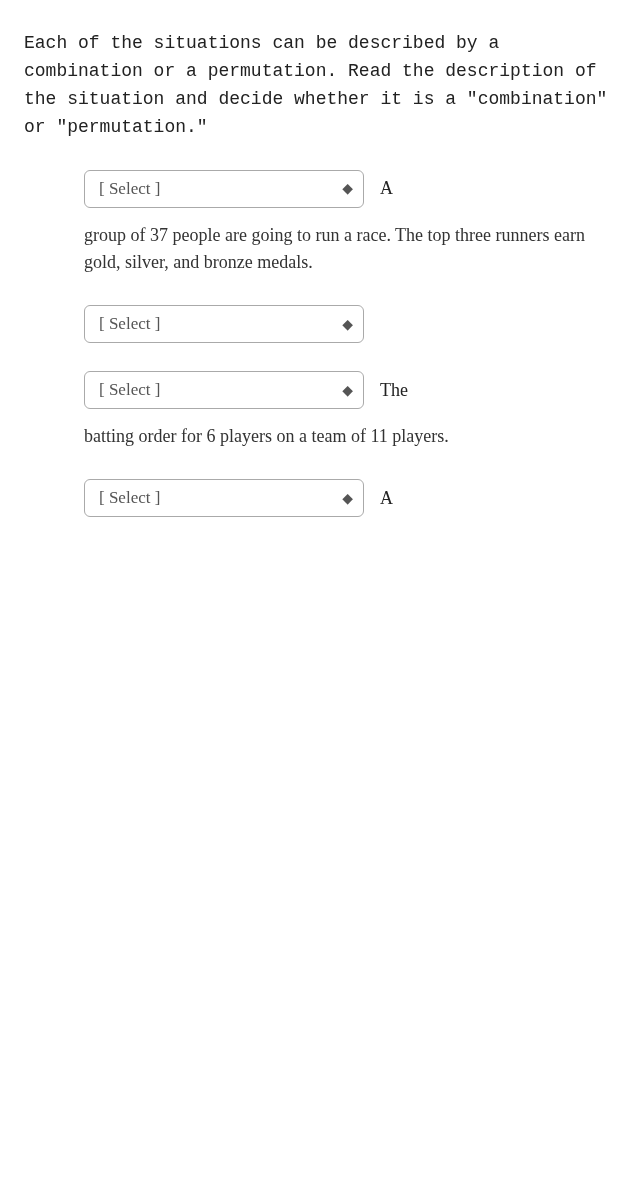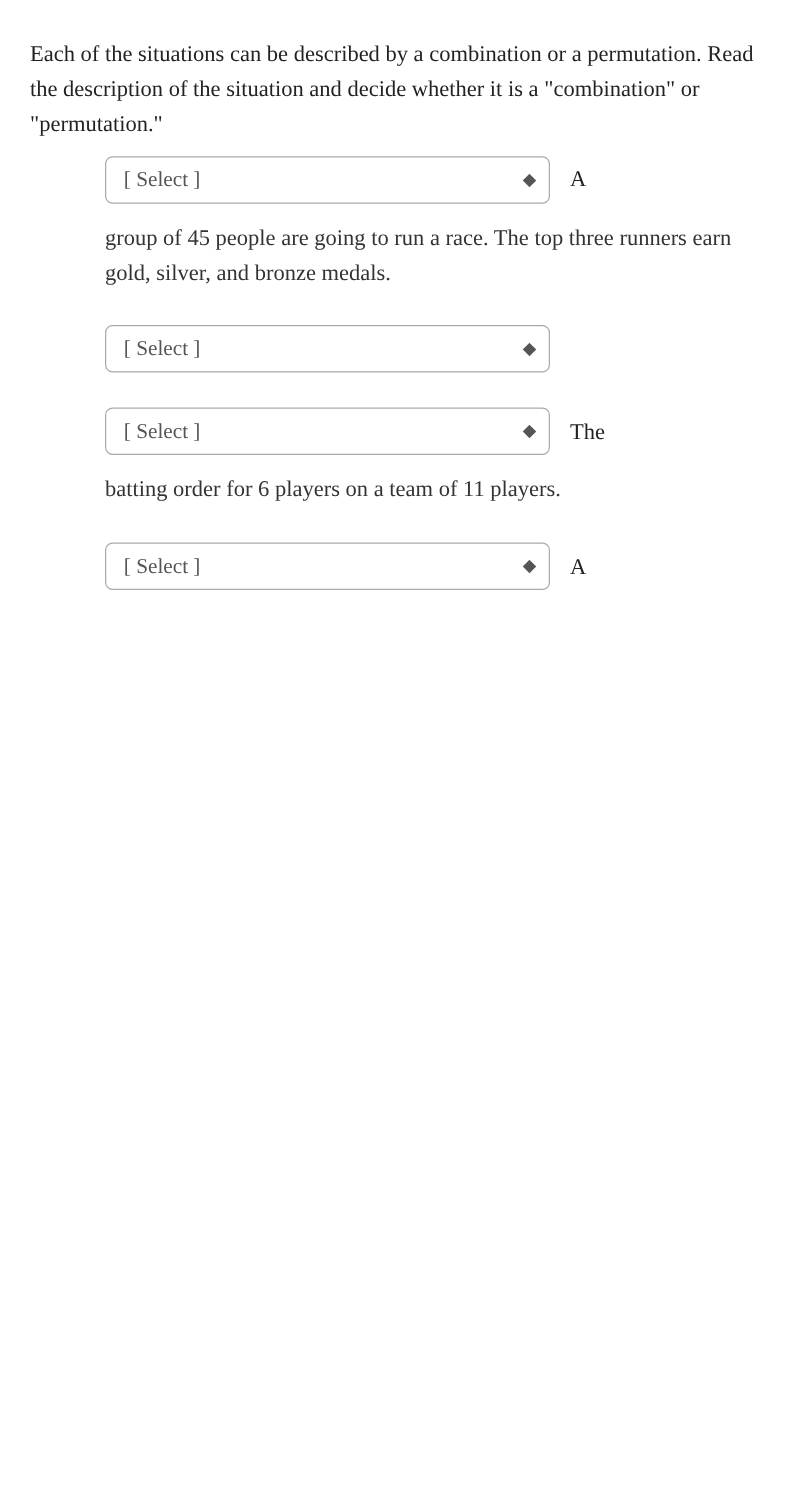--- a/index.html
+++ b/index.html
@@ -13,42 +13,43 @@
       font-family: Georgia, 'Times New Roman', serif;
       font-size: 18px;
       color: #222222;
       width: 643px;
       min-height: 1200px;
       padding: 30px 24px 40px 24px;
     }
 
     .intro-text {
       line-height: 1.55;
-      margin-bottom: 11px;
+      margin-bottom: 28px;
+      font-family: Liberation Mono, monospace;
     }
 
     .question-block {
       margin-bottom: 28px;
     }
 
     .select-row {
       display: flex;
       align-items: center;
       margin-bottom: 14px;
       padding-left: 60px;
     }
 
     .select-wrapper {
       display: flex;
       align-items: center;
       border: 1.5px solid #aaaaaa;
       border-radius: 6px;
       background: #ffffff;
       padding: 8px 10px 8px 14px;
-      width: 356px;
+      width: 280px;
       cursor: pointer;
       justify-content: space-between;
     }
 
     .select-label {
       color: #555555;
       font-size: 17px;
     }
 
     .select-arrow {
@@ -75,21 +76,21 @@
 <p class="intro-text">Each of the situations can be described by a combination or a permutation. Read the description of the situation and decide whether it is a "combination" or "permutation."</p>
 
 <div class="question-block">
   <div class="select-row">
     <div class="select-wrapper">
       <span class="select-label">[ Select ]</span>
       <span class="select-arrow">◆</span>
     </div>
     <span class="inline-text">A</span>
   </div>
-  <p class="description-text">group of 45 people are going to run a race. The top three runners earn gold, silver, and bronze medals.</p>
+  <p class="description-text">group of 37 people are going to run a race. The top three runners earn gold, silver, and bronze medals.</p>
 </div>
 
 <div class="question-block">
   <div class="select-row">
     <div class="select-wrapper">
       <span class="select-label">[ Select ]</span>
       <span class="select-arrow">◆</span>
     </div>
   </div>
 </div>

